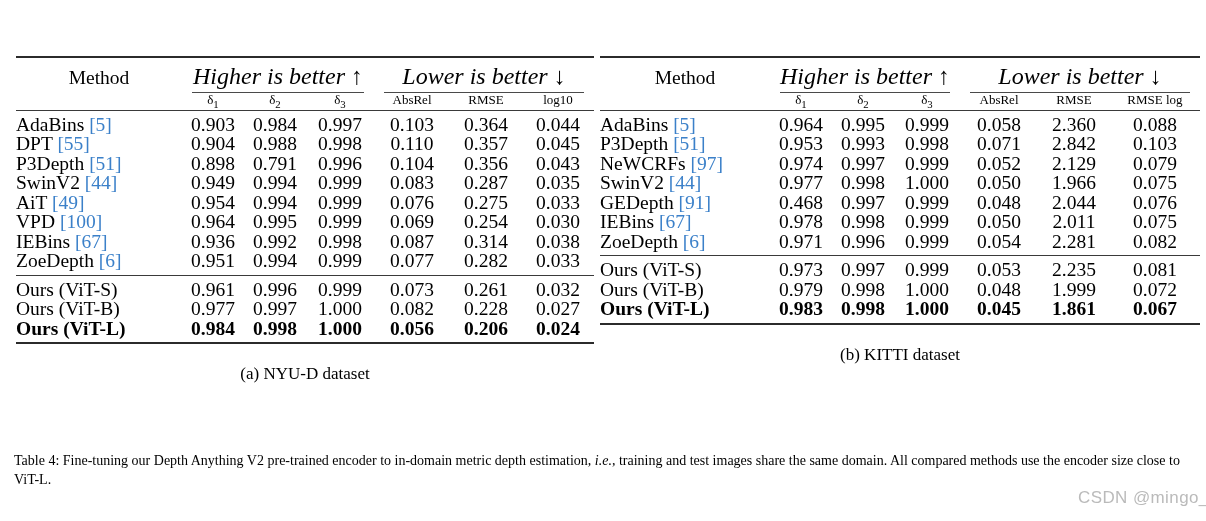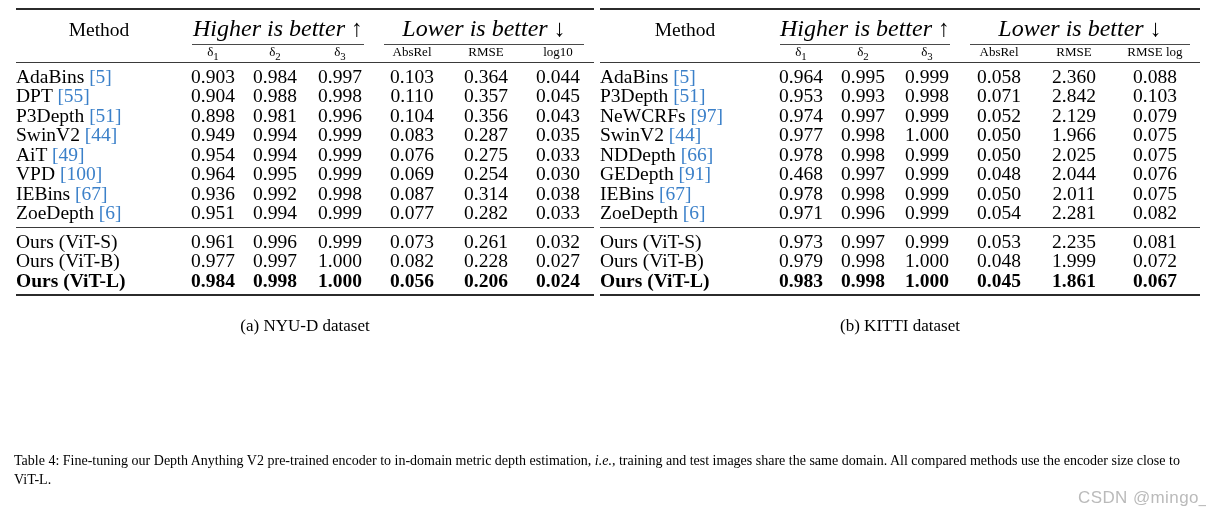--- a/index.html
+++ b/index.html
@@ -28,20 +28,21 @@
     top: 8px;
     left: 0;
     width: 1206px;
     display: flex;
     flex-direction: row;
     align-items: flex-start;
   }
 
   .table-block {
     position: relative;
+    margin-top: 48px;
   }
   .table-block.left  { width: 578px; margin-left: 16px; }
   .table-block.right { width: 600px; margin-left: 6px; }
 
   table.metrics {
     border-collapse: collapse;
     width: 100%;
     font-size: 19.5px;
     line-height: 1.0;
   }
@@ -220,21 +221,21 @@
               <td class="num">0.904</td>
               <td class="num">0.988</td>
               <td class="num">0.998</td>
               <td class="num">0.110</td>
               <td class="num">0.357</td>
               <td class="num">0.045</td>
             </tr>
             <tr>
               <td class="method">P3Depth <span class="cite">[51]</span></td>
               <td class="num">0.898</td>
-              <td class="num">0.981</td>
+              <td class="num">0.791</td>
               <td class="num">0.996</td>
               <td class="num">0.104</td>
               <td class="num">0.356</td>
               <td class="num">0.043</td>
             </tr>
             <tr>
               <td class="method">SwinV2 <span class="cite">[44]</span></td>
               <td class="num">0.949</td>
               <td class="num">0.994</td>
               <td class="num">0.999</td>
@@ -407,29 +408,20 @@
             <tr>
               <td class="method">SwinV2 <span class="cite">[44]</span></td>
               <td class="num">0.977</td>
               <td class="num">0.998</td>
               <td class="num">1.000</td>
               <td class="num">0.050</td>
               <td class="num">1.966</td>
               <td class="num">0.075</td>
             </tr>
             <tr>
-              <td class="method">NDDepth <span class="cite">[66]</span></td>
-              <td class="num">0.978</td>
-              <td class="num">0.998</td>
-              <td class="num">0.999</td>
-              <td class="num">0.050</td>
-              <td class="num">2.025</td>
-              <td class="num">0.075</td>
-            </tr>
-            <tr>
               <td class="method">GEDepth <span class="cite">[91]</span></td>
               <td class="num">0.468</td>
               <td class="num">0.997</td>
               <td class="num">0.999</td>
               <td class="num">0.048</td>
               <td class="num">2.044</td>
               <td class="num">0.076</td>
             </tr>
             <tr>
               <td class="method">IEBins <span class="cite">[67]</span></td>

